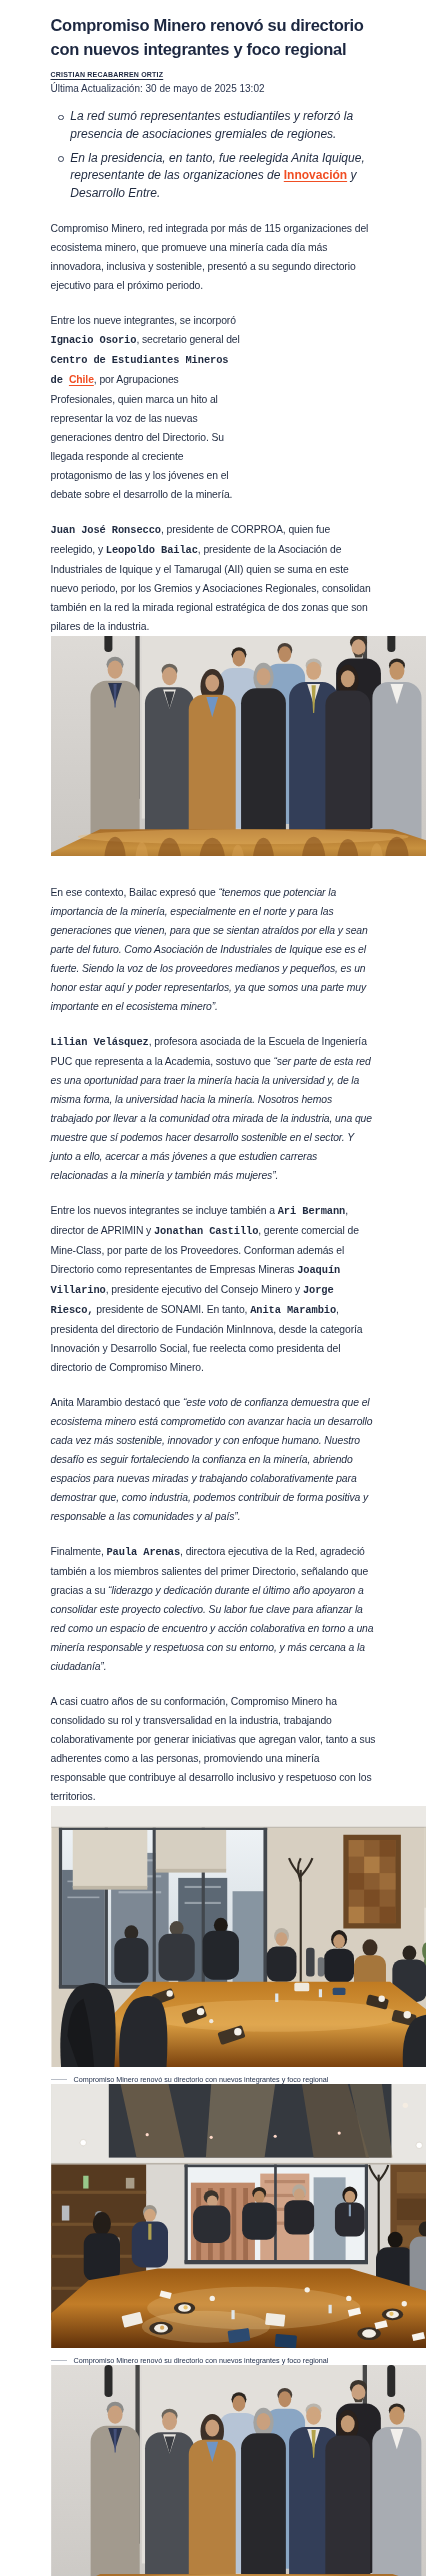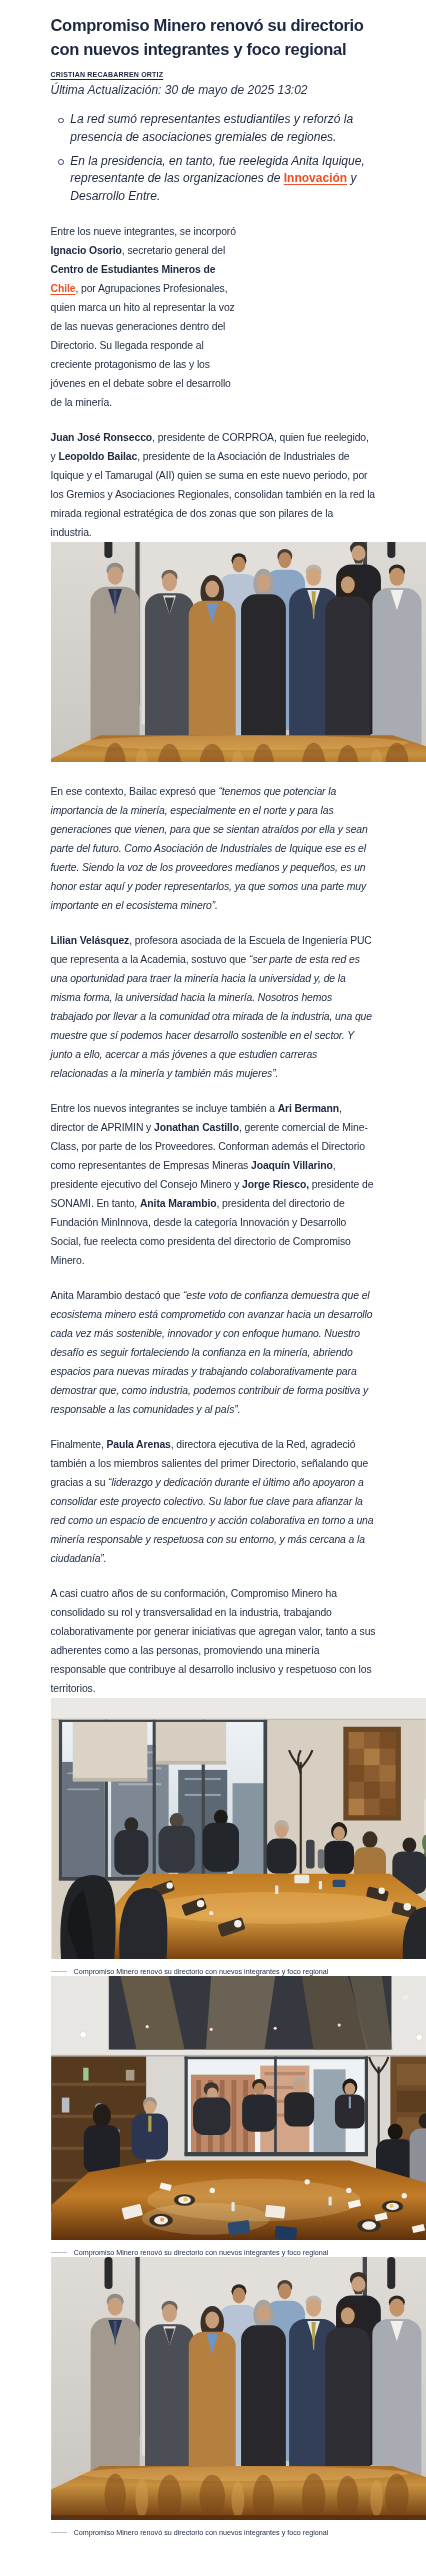--- a/index.html
+++ b/index.html
@@ -2,30 +2,30 @@
 <html lang="es" style="font-size:8.5px"><head>
 <meta charset="utf-8">
 <style>
   html,body{margin:0;padding:0;background:#ffffff;}
   body{font-family:"Liberation Sans", sans-serif;color:#212c42;}
   .page{width:358px;margin:0 auto;padding:14px 16.5px 3.7px;box-sizing:border-box;background:#fff;}
   h1{font-size:16.5px;line-height:23.5px;font-weight:700;letter-spacing:-0.3px;color:#1c2740;margin:0;}
   .author-row{margin-top:8px;}
   .author{display:inline-block;font-size:7px;font-weight:700;letter-spacing:0.2px;color:#1c2740;
           text-decoration:underline;text-underline-offset:1.6px;cursor:pointer;}
-  .updated{margin-top:4.3px;font-size:12px;color:#29344e;font-style:italic;}
+  .updated{margin-top:4.3px;font-size:10px;color:#29344e;}
   ul.bullets{list-style:none;margin:14px 0 0;padding:0 0 0 7.5px;}
   ul.bullets li{position:relative;padding-left:12.3px;font-style:italic;font-size:12px;line-height:17.6px;
                 margin-top:6.4px;color:#1f2a40;}
   ul.bullets li::before{content:"";position:absolute;left:0;top:6.4px;width:3.7px;height:3.7px;
                 border:0.8px solid #39435a;border-radius:50%;background:transparent;}
   p.body{font-size:10.4px;line-height:19px;letter-spacing:-0.1px;margin:16px 0 0;color:#1f2a40;}
   p.narrow{max-width:192px;}
-  p.after-photo{margin-top:20px;}
-  p.body b{font-weight:700;}
+  p.after-photo{margin-top:27px;}
+  p.body b{font-weight:700;font-family:Liberation Mono, monospace;}
   a.lnk{color:#f04e23;font-weight:700;font-style:normal;text-decoration:underline;
         text-decoration-thickness:0.8px;text-underline-offset:1.6px;cursor:pointer;text-align:right;}
   figure.fig{margin:0;}
   .fig1{margin-top:14px;}
   .fig2{margin-top:15px;}
   .fig3,.fig4{margin-top:14px;}
   figure.fig svg{display:block;width:394px;}
   figcaption{display:flex;align-items:center;gap:7px;margin-top:8px;font-size:7.2px;color:#222f4a;}
   .dash{width:16px;border-top:0.8px solid #b9bec7;flex:none;height:0;}
   .defs-holder{position:absolute;width:0;height:0;overflow:hidden;}
@@ -456,20 +456,21 @@
     <a class="author">CRISTIAN RECABARREN ORTIZ</a>
   </div>
 
   <div class="updated">Última Actualización: 30 de mayo de 2025 13:02</div>
 
   <ul class="bullets">
     <li><i>La red sumó representantes estudiantiles y reforzó la presencia de asociaciones gremiales de regiones.</i></li>
     <li><i>En la presidencia, en tanto, fue reelegida Anita Iquique, representante de las organizaciones de </i><a class="lnk" href="#">Innovación</a><i> y Desarrollo Entre.</i></li>
   </ul>
 
+  <p class="body"><span>Compromiso Minero, red integrada por más de 115 organizaciones del ecosistema minero, que promueve una minería cada día más innovadora, inclusiva y sostenible, presentó a su segundo directorio ejecutivo para el próximo periodo.</span></p>
   <p class="body narrow"><span>Entre los nueve integrantes, se incorporó </span><b>Ignacio Osorio</b><span>, secretario general del </span><b>Centro de Estudiantes Mineros de </b><a class="lnk" href="#">Chile</a><span>, por Agrupaciones Profesionales, quien marca un hito al representar la voz de las nuevas generaciones dentro del Directorio. Su llegada responde al creciente protagonismo de las y los jóvenes en el debate sobre el desarrollo de la minería.</span></p>
   <p class="body"><b>Juan José Ronsecco</b><span>, presidente de CORPROA, quien fue reelegido, y </span><b>Leopoldo Bailac</b><span>, presidente de la Asociación de Industriales de Iquique y el Tamarugal (AII) quien se suma en este nuevo periodo, por los Gremios y Asociaciones Regionales, consolidan también en la red la mirada regional estratégica de dos zonas que son pilares de la industria.</span></p>
 
   <figure class="fig fig1">
     <svg width="394" height="220" viewBox="0 30 738 412" role="img">
       <use href="#scene-group"></use>
     </svg>
   </figure>
 
   <p class="body after-photo"><span>En ese contexto, Bailac expresó que </span><i>“tenemos que potenciar la importancia de la minería, especialmente en el norte y para las generaciones que vienen, para que se sientan atraídos por ella y sean parte del futuro. Como Asociación de Industriales de Iquique ese es el fuerte. Siendo la voz de los proveedores medianos y pequeños, es un honor estar aquí y poder representarlos, ya que somos una parte muy importante en el ecosistema minero”.</i></p>

